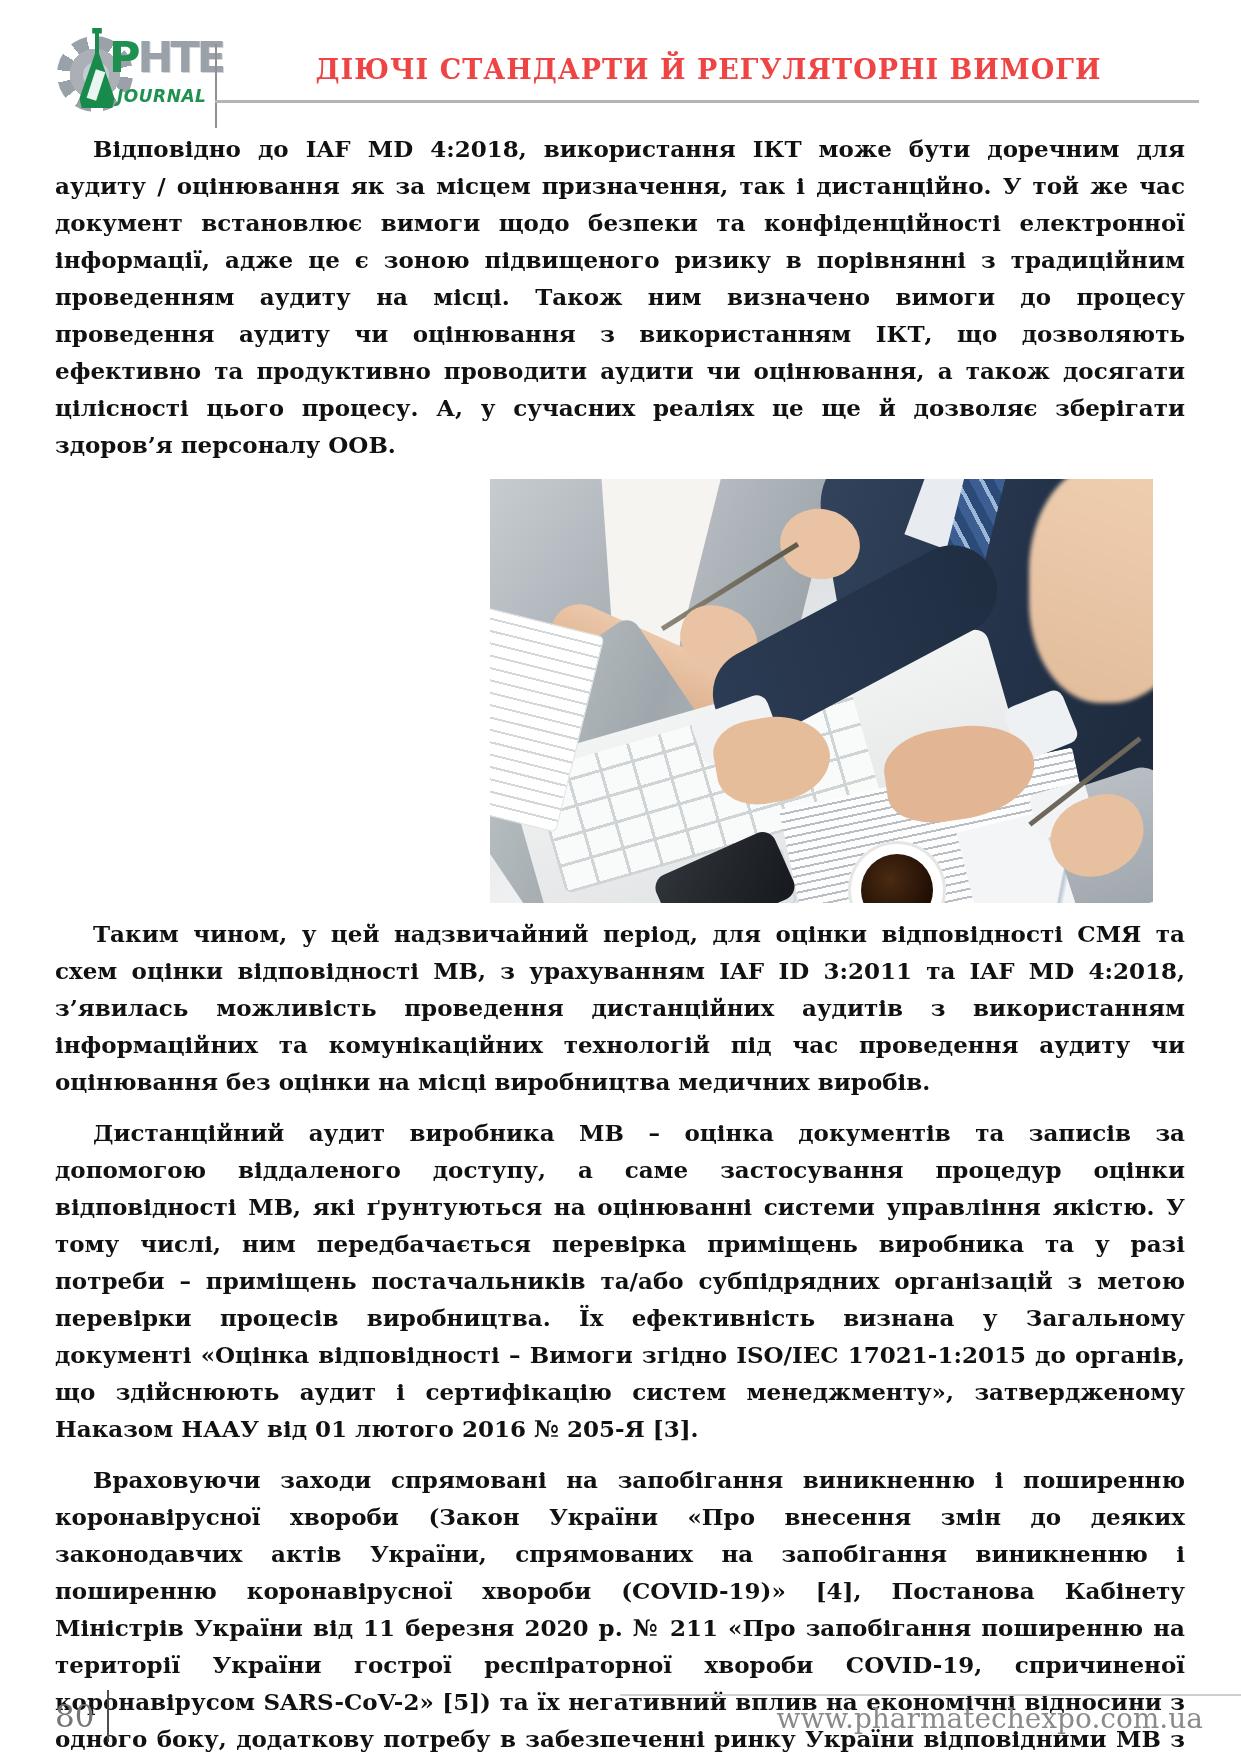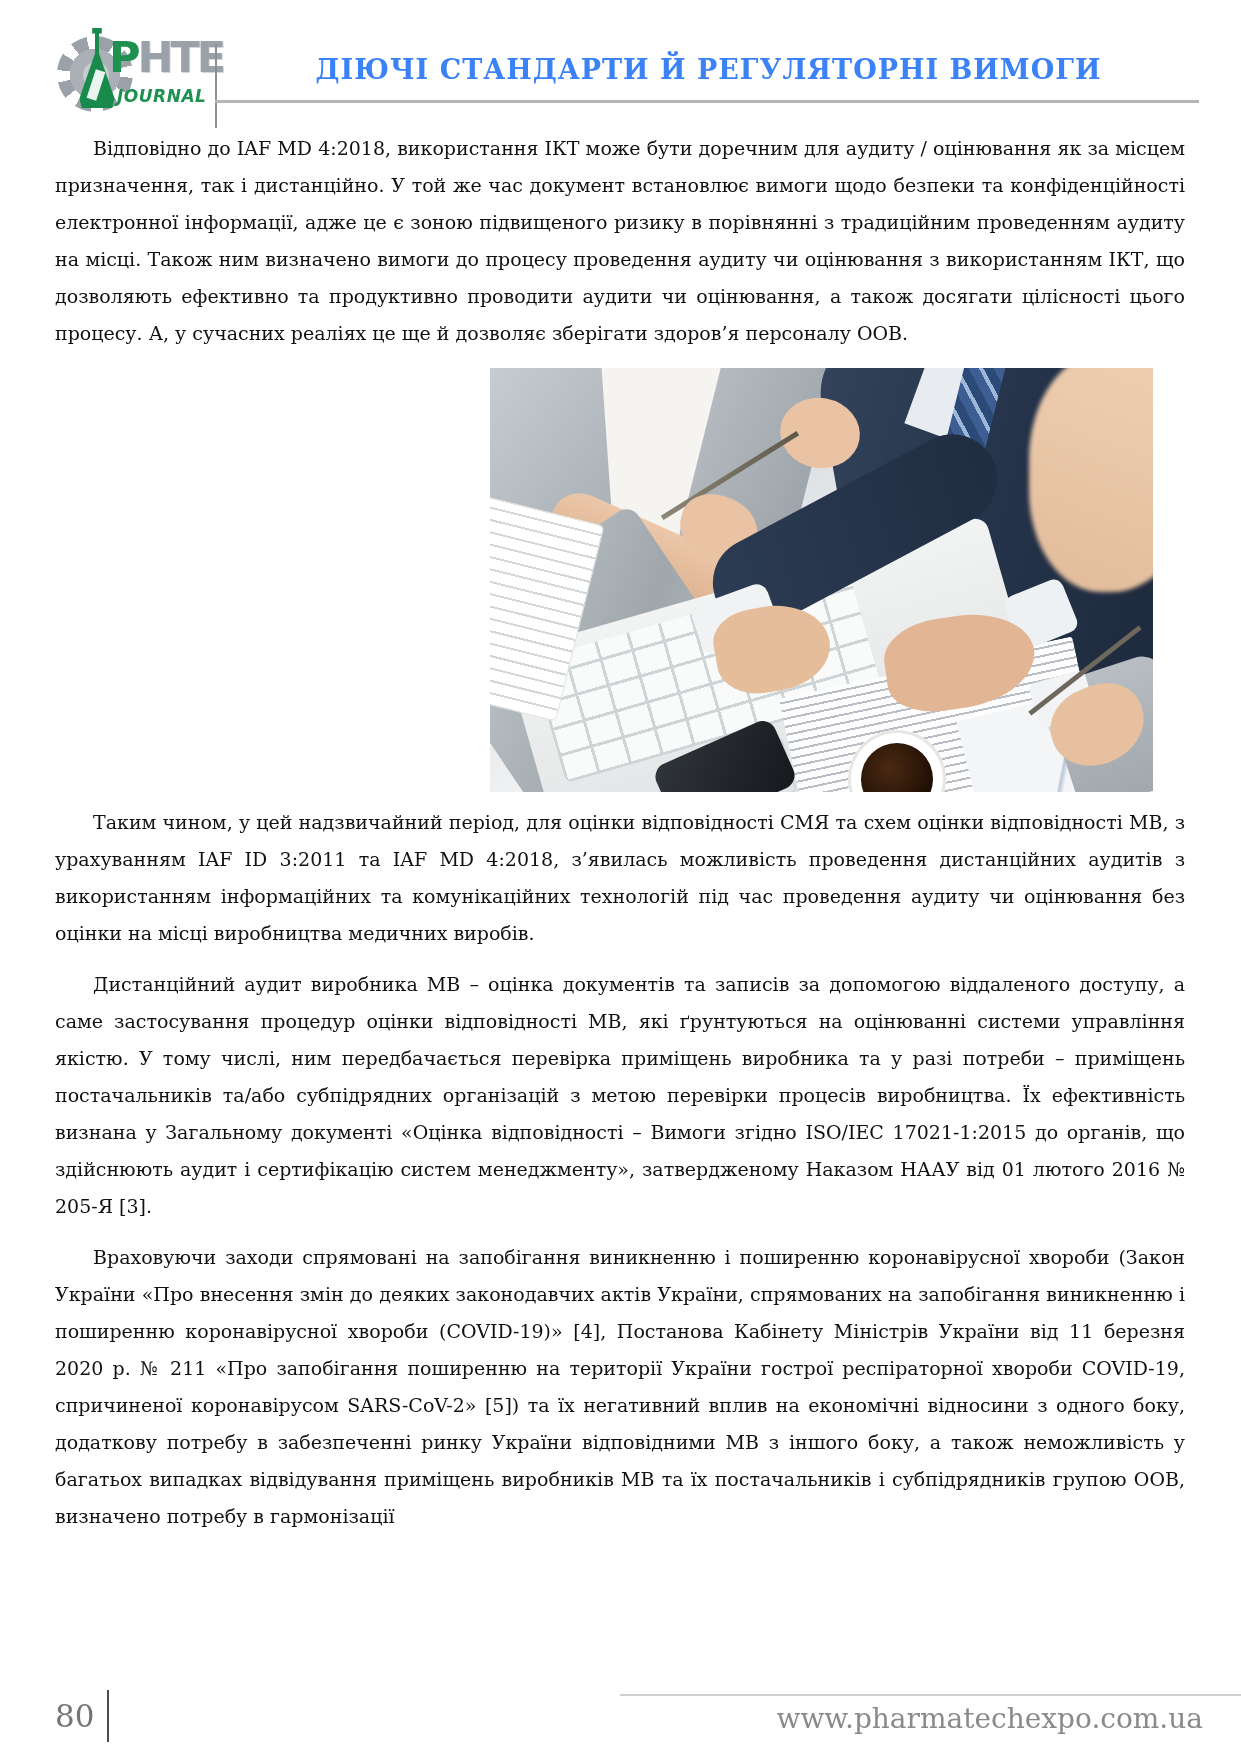--- a/index.html
+++ b/index.html
@@ -21,27 +21,27 @@
     clip-path:polygon(38% 0,62% 0,62% 7%,55% 7%,55% 32%,94% 88%,88% 100%,12% 100%,6% 88%,45% 32%,45% 7%,38% 7%);}
   .flask-shine{position:absolute;left:34px;top:40px;width:10px;height:30px;background:#e9f5ee;transform:rotate(18deg);}
   .brand{position:absolute;left:52px;top:6px;font-family:"DejaVu Sans", sans-serif;
     font-weight:bold;font-size:43px;letter-spacing:-3px;line-height:1;}
   .brand .b-green{color:#1e9150;}
   .brand .b-gray{color:#9aa1a8;text-shadow:1px 1px 0 #d5d8da;}
   .logo-sub{position:absolute;left:60px;top:56px;font-family:"DejaVu Sans", sans-serif;
     font-weight:bold;font-style:italic;font-size:17px;color:#1e9150;letter-spacing:0.5px;}
   .hdr-vline{position:absolute;left:215px;top:44px;width:2px;height:84px;background:#8f8f8f;}
   .hdr-title{position:absolute;left:232px;right:56px;top:54px;text-align:center;
-    font-weight:bold;font-size:27px;color:#3b82f6;letter-spacing:1px;}
+    font-weight:bold;font-size:27px;color:#ef4444;letter-spacing:1px;}
   .hdr-hline{position:absolute;left:215px;right:42px;top:100px;height:3px;background:#b5b5b5;}
 
   
   main{display:block;padding:0 56px 0 55px;margin-top:6px;}
   main p{margin:0 0 14px 0;text-indent:38px;text-align:justify;
-    font-size:19px;line-height:37px;clear:both;}
+    font-size:23px;line-height:37px;clear:both;font-weight:bold;}
 
   
   .photo{position:relative;float:right;width:663px;height:424px;
     margin:2px 32px 12px 34px;overflow:hidden;
     background:linear-gradient(155deg,#c7ccd0 0%,#e6e9eb 45%,#f5f6f7 70%,#fcfcfc 100%);}
   .ph{position:absolute;}
   .w-jacket{left:-44px;top:-36px;width:300px;height:330px;border-radius:44px;transform:rotate(7deg);
     background:linear-gradient(120deg,#ced3d6 0%,#aab1b7 55%,#959ca2 100%);}
   .w-blouse{left:118px;top:-30px;width:120px;height:240px;border-radius:26px;transform:rotate(-4deg);background:#f5f4f1;}
   .w-jacket2{left:212px;top:-44px;width:112px;height:252px;border-radius:30px;transform:rotate(14deg);

